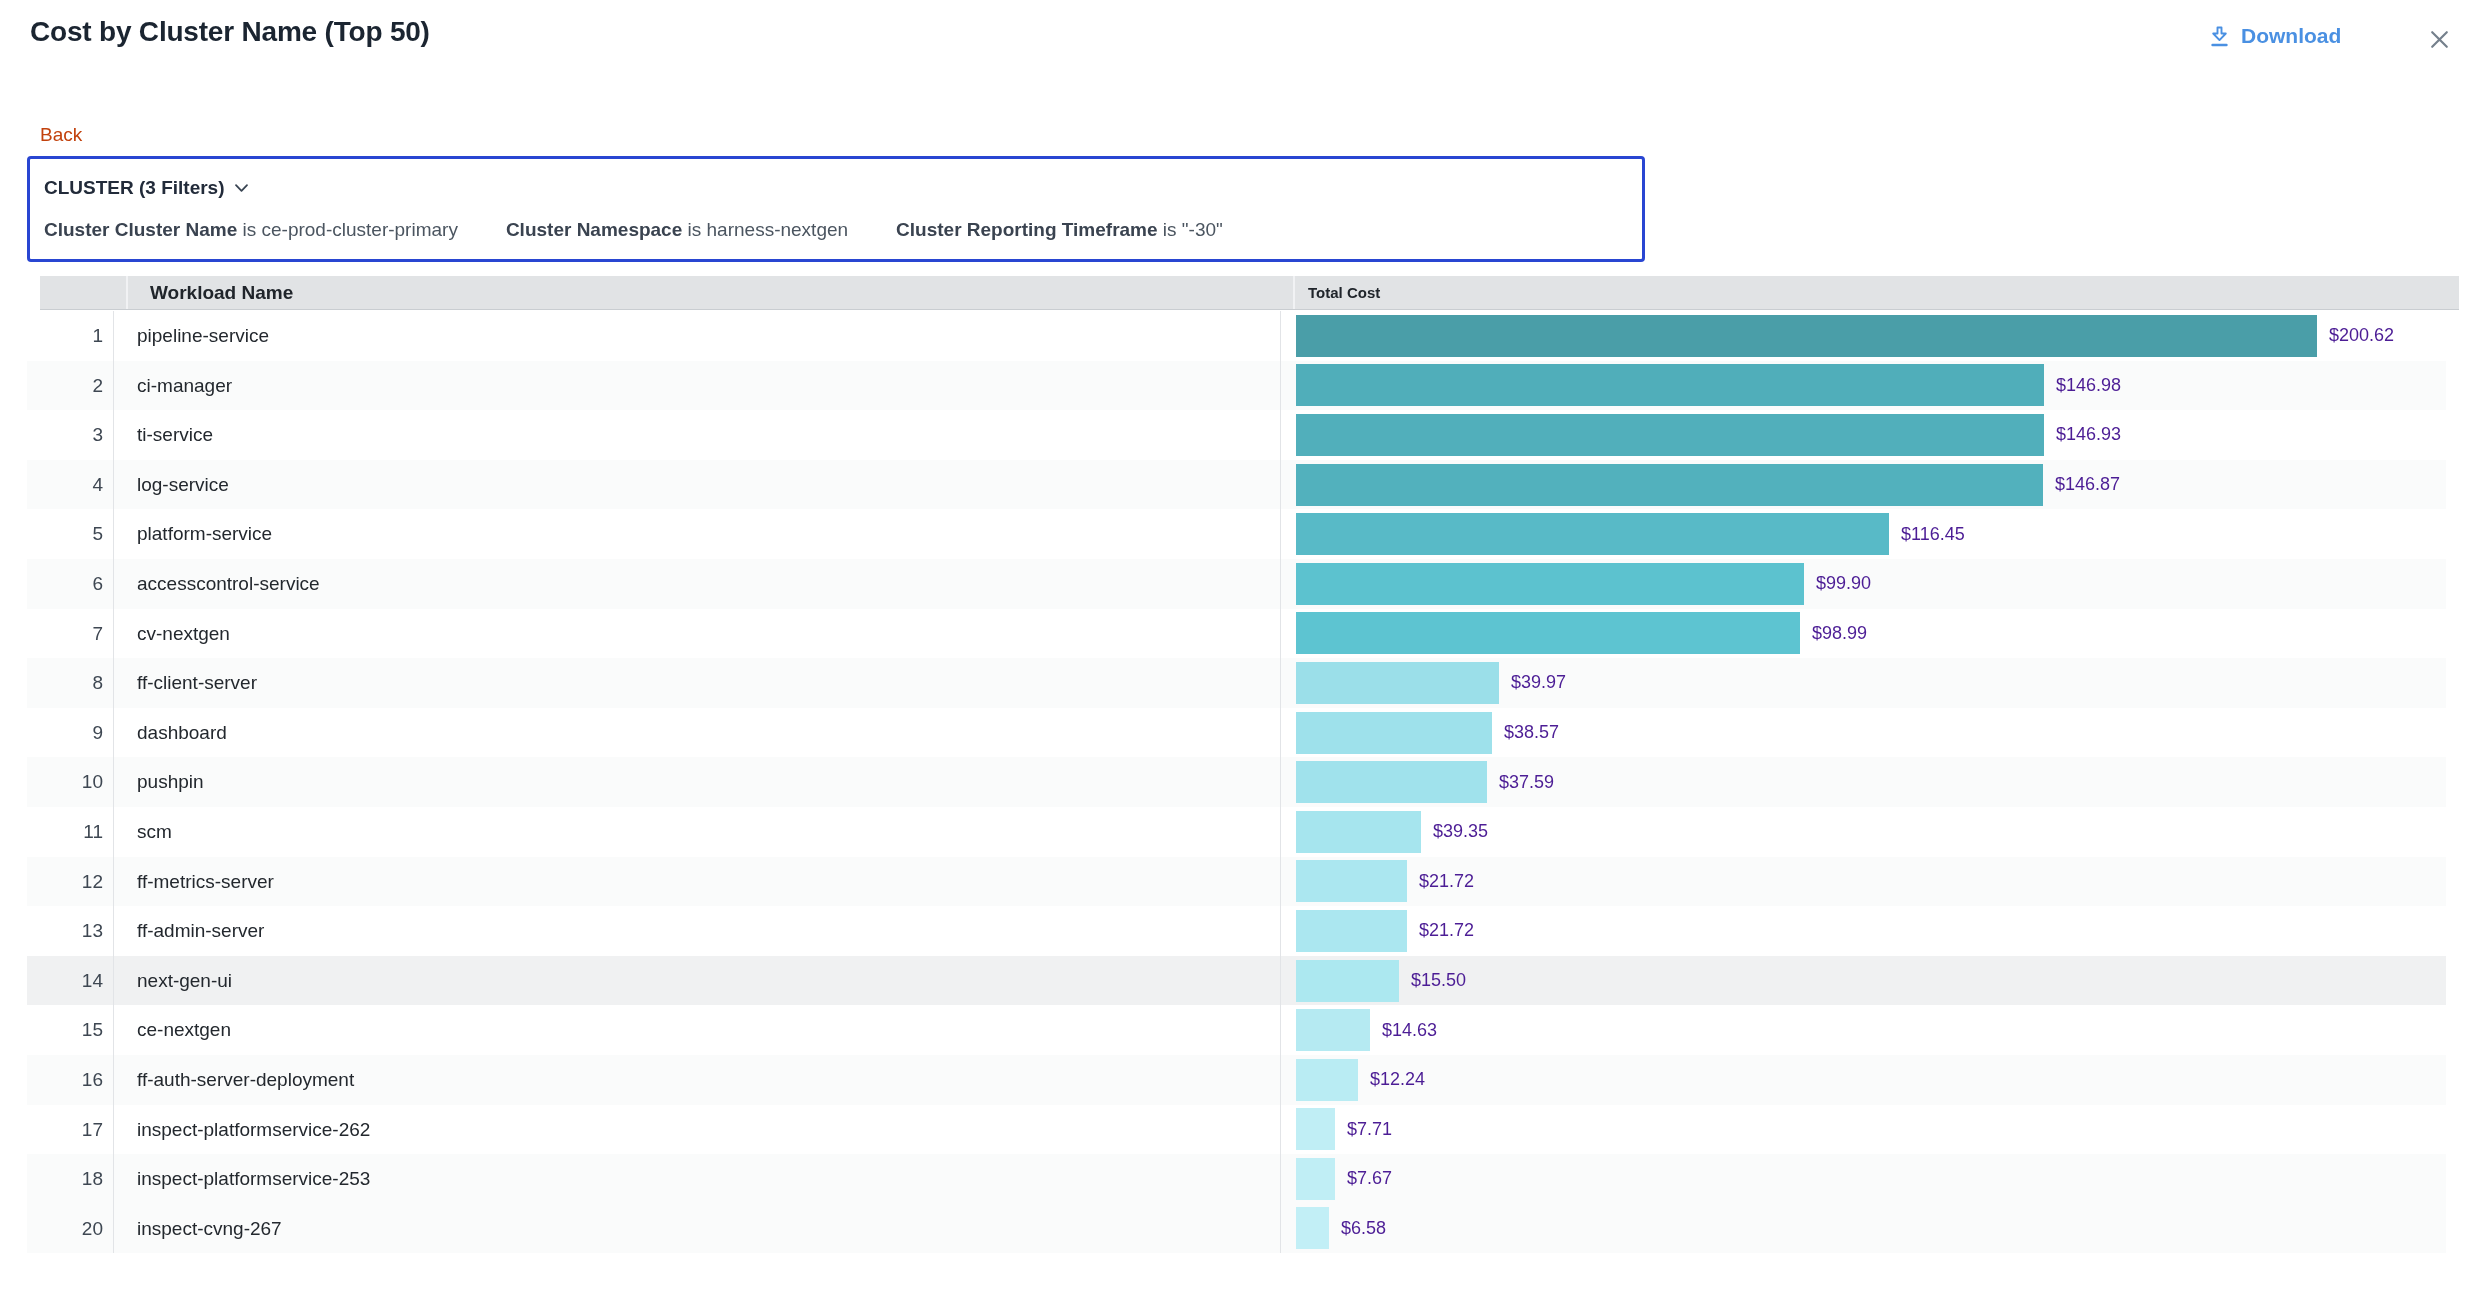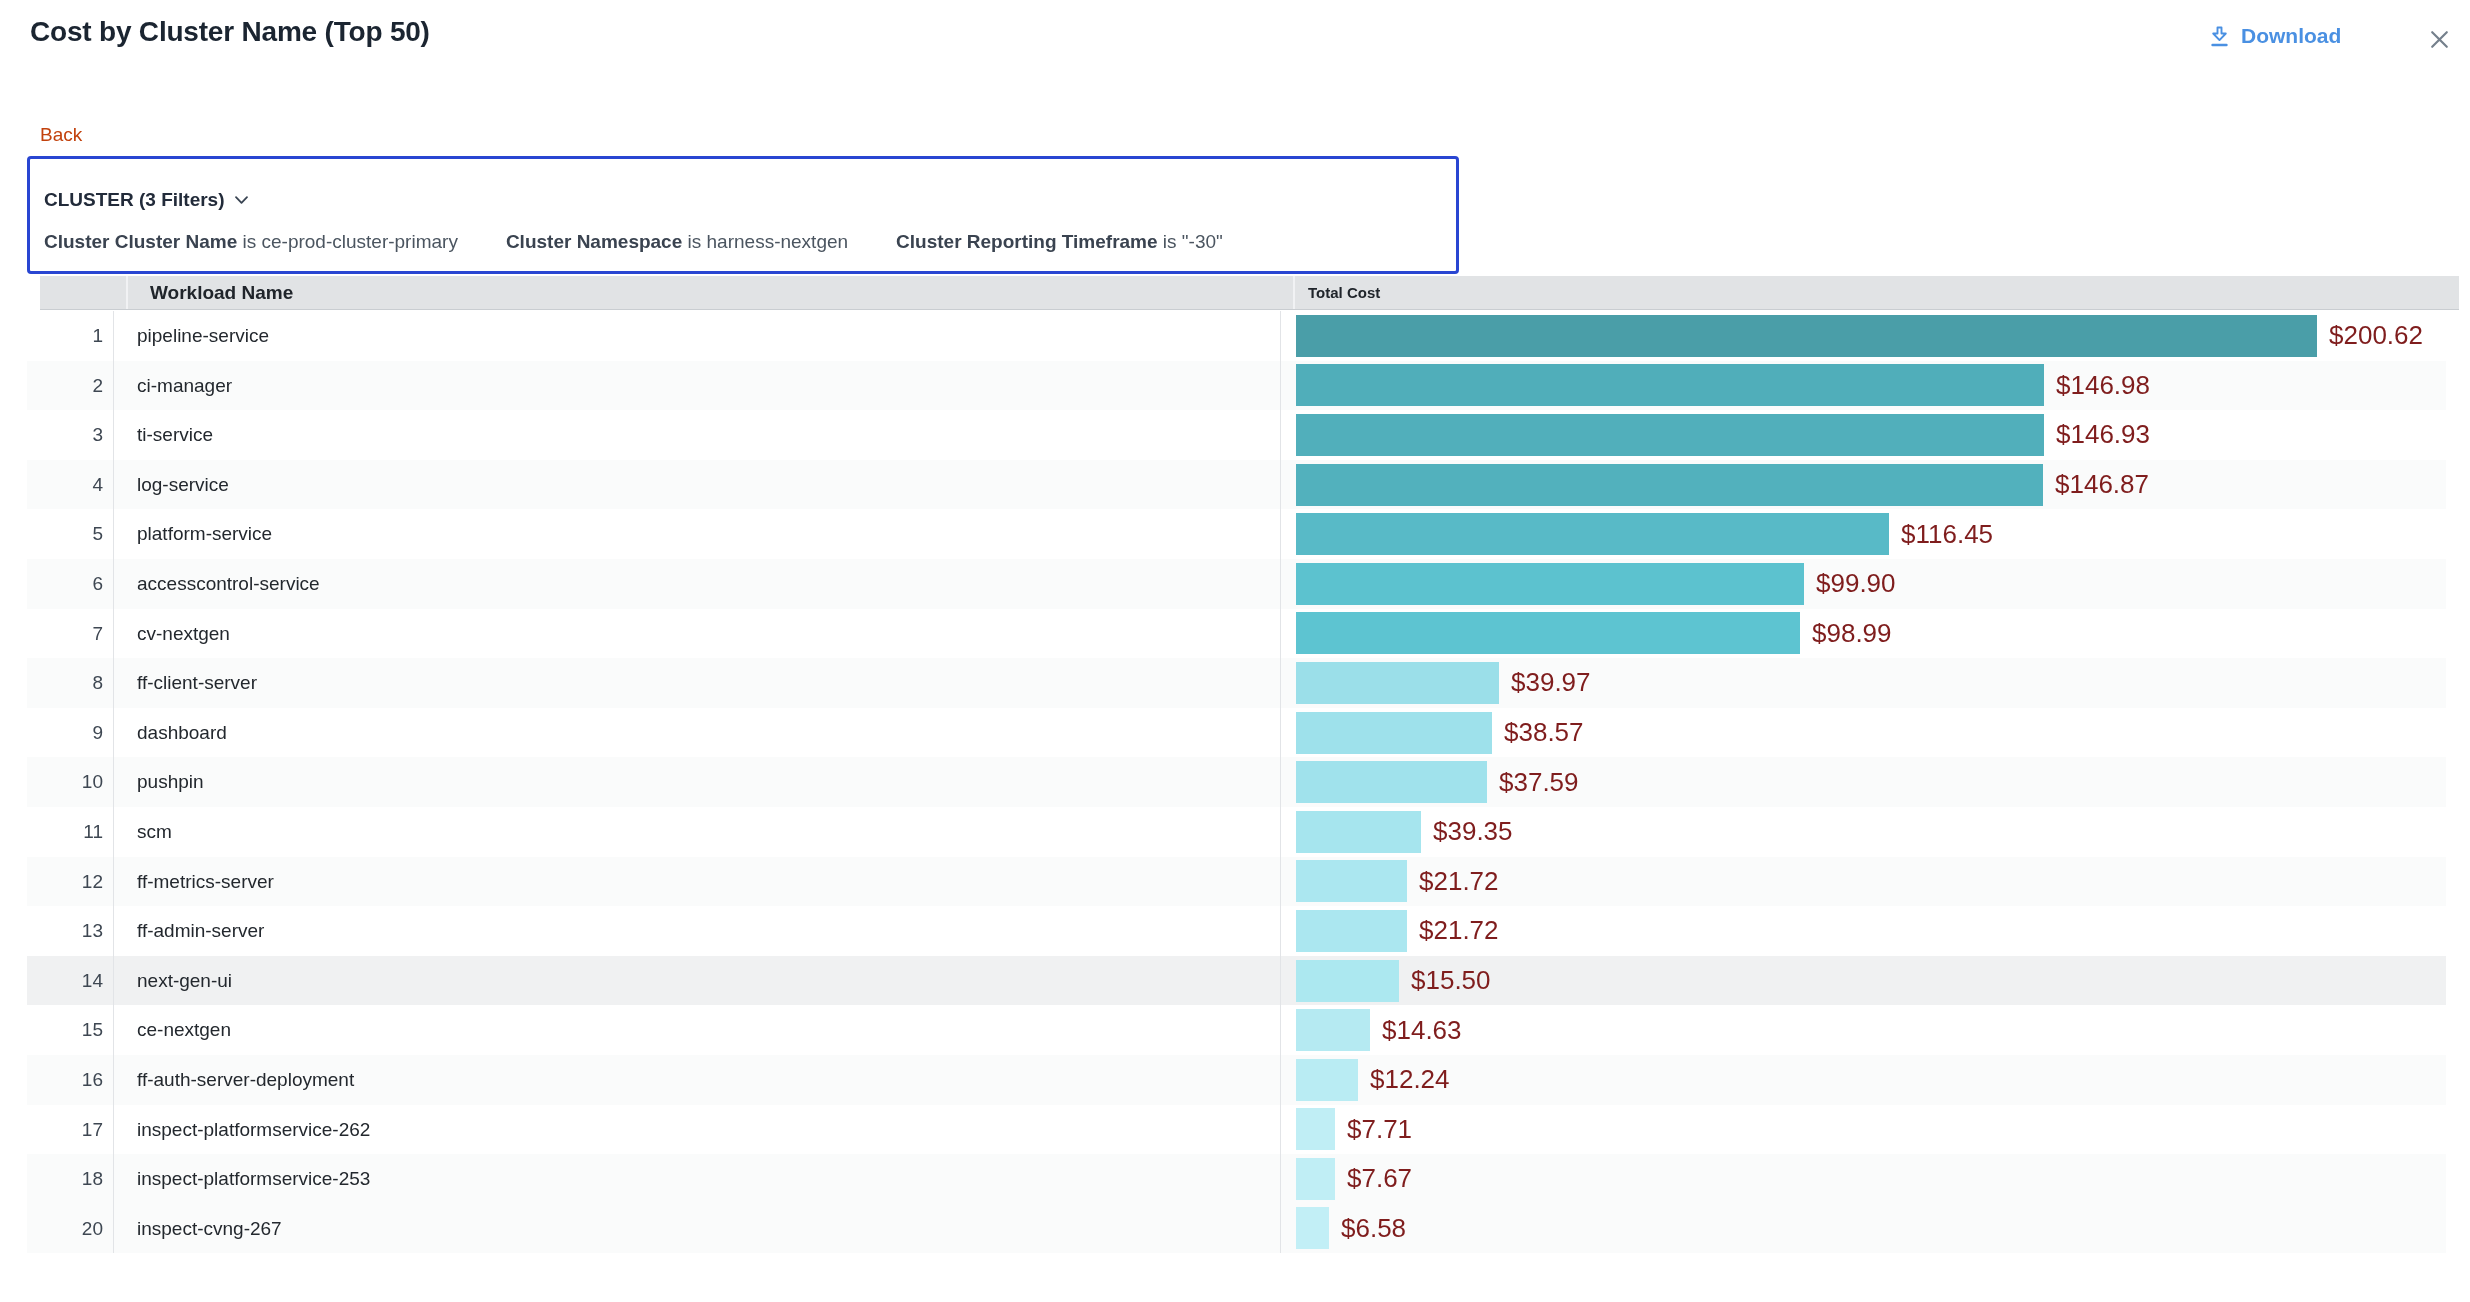--- a/index.html
+++ b/index.html
@@ -26,23 +26,23 @@
   }
 
   
   .back {
     position:absolute; left:40px; top:124px;
     font-size:19px; color:#c2410c; cursor:pointer; text-decoration:none;
   }
 
   
   .filter-box {
-    position:absolute; left:27px; top:156px; width:1432px;
+    position:absolute; left:27px; top:156px; width:1618px;
     border:3px solid #2946d2; border-radius:4px; background:#ffffff;
-    padding:30px 14px 18px 14px;
+    padding:18px 14px 18px 14px;
   }
   .filter-summary {
     display:inline-flex; align-items:center; gap:9px;
     font-size:19px; font-weight:600; color:#222b3a; cursor:pointer;
   }
   .filter-items {
     margin-top:20px; display:flex; column-gap:48px; flex-wrap:nowrap;
     font-size:19px; color:#4b5560; white-space:nowrap;
   }
   .filter-item .f-label { font-weight:700; color:#3a4350; }
@@ -82,21 +82,21 @@
   }
   .row .nm {
     position:absolute; left:110px; top:0; line-height:49.6px;
     font-size:19px; color:#23282e;
   }
   .row .barwrap {
     position:absolute; left:1269px; top:0; right:0; height:100%;
     display:flex; align-items:center; gap:12px;
   }
   .row .bar { height:42px; flex:0 0 auto; }
-  .row .val { font-size:26px; color:#7f1d1d; white-space:nowrap; }
+  .row .val { font-size:18px; color:#4c1d95; white-space:nowrap; }
 </style>
 </head>
 <body>
 
 <div class="page">
 
   <div class="title">Cost by Cluster Name (Top 50)</div>
 
   <div class="download">
     <span style="display:flex;">

